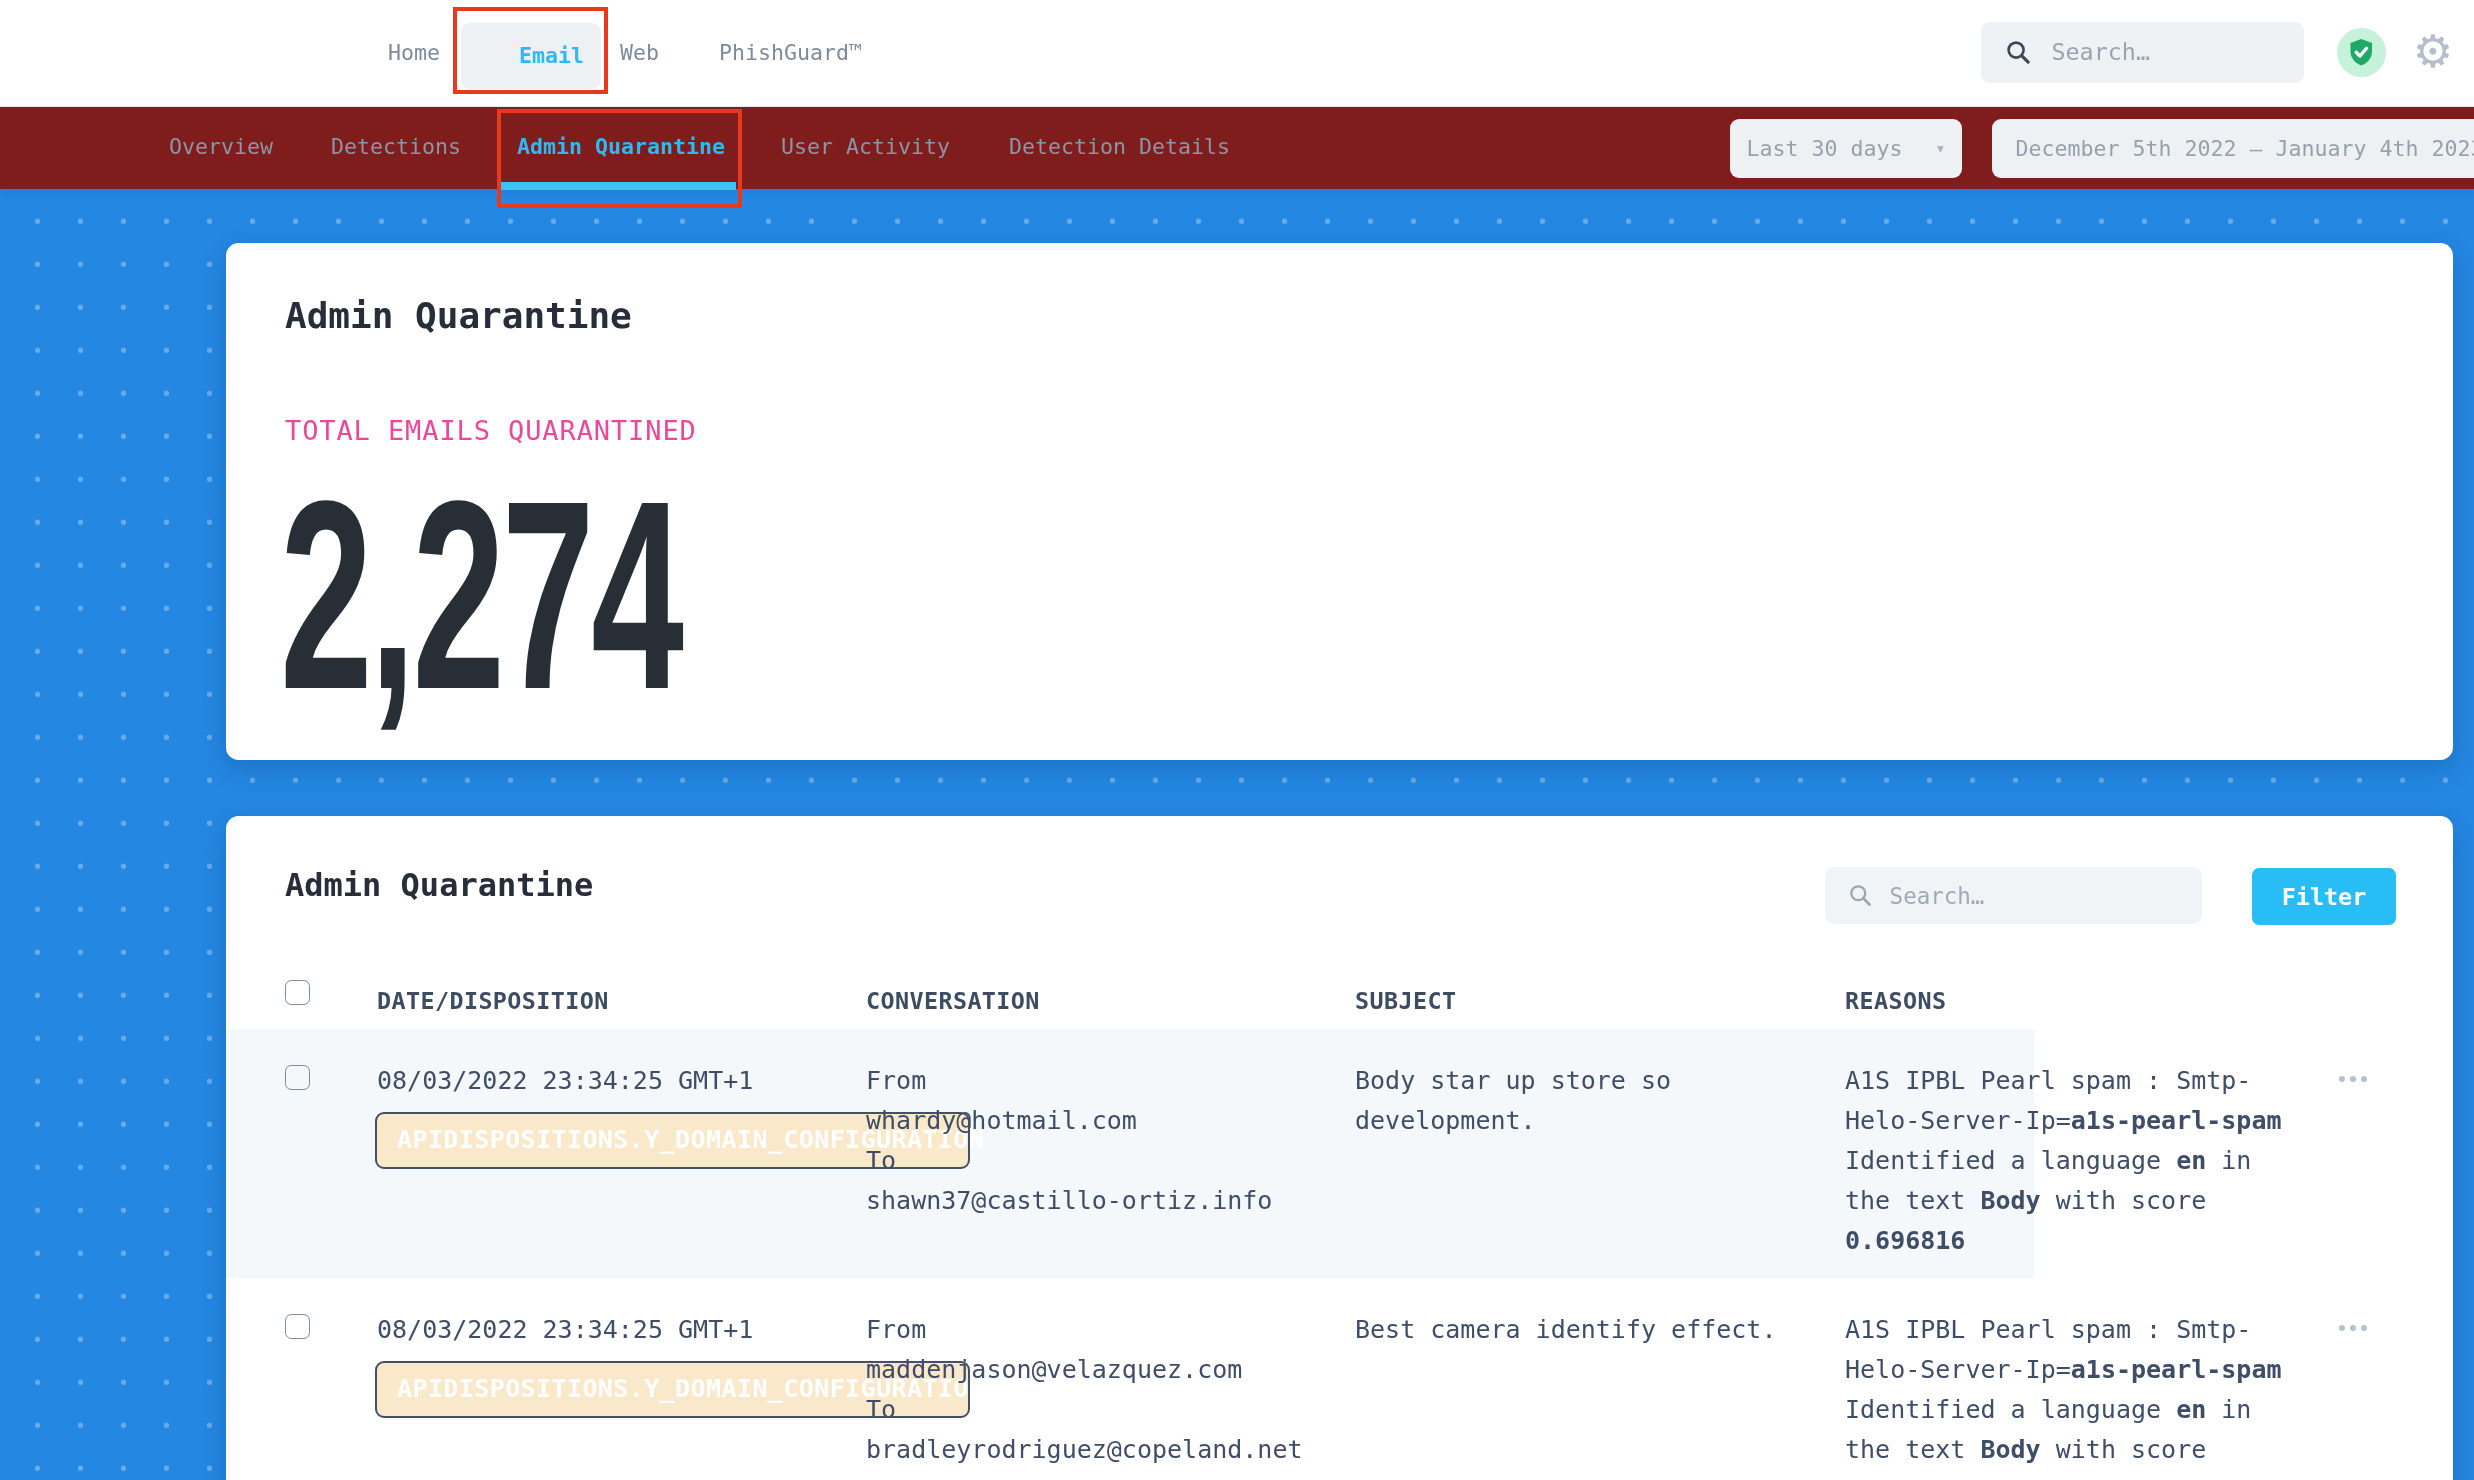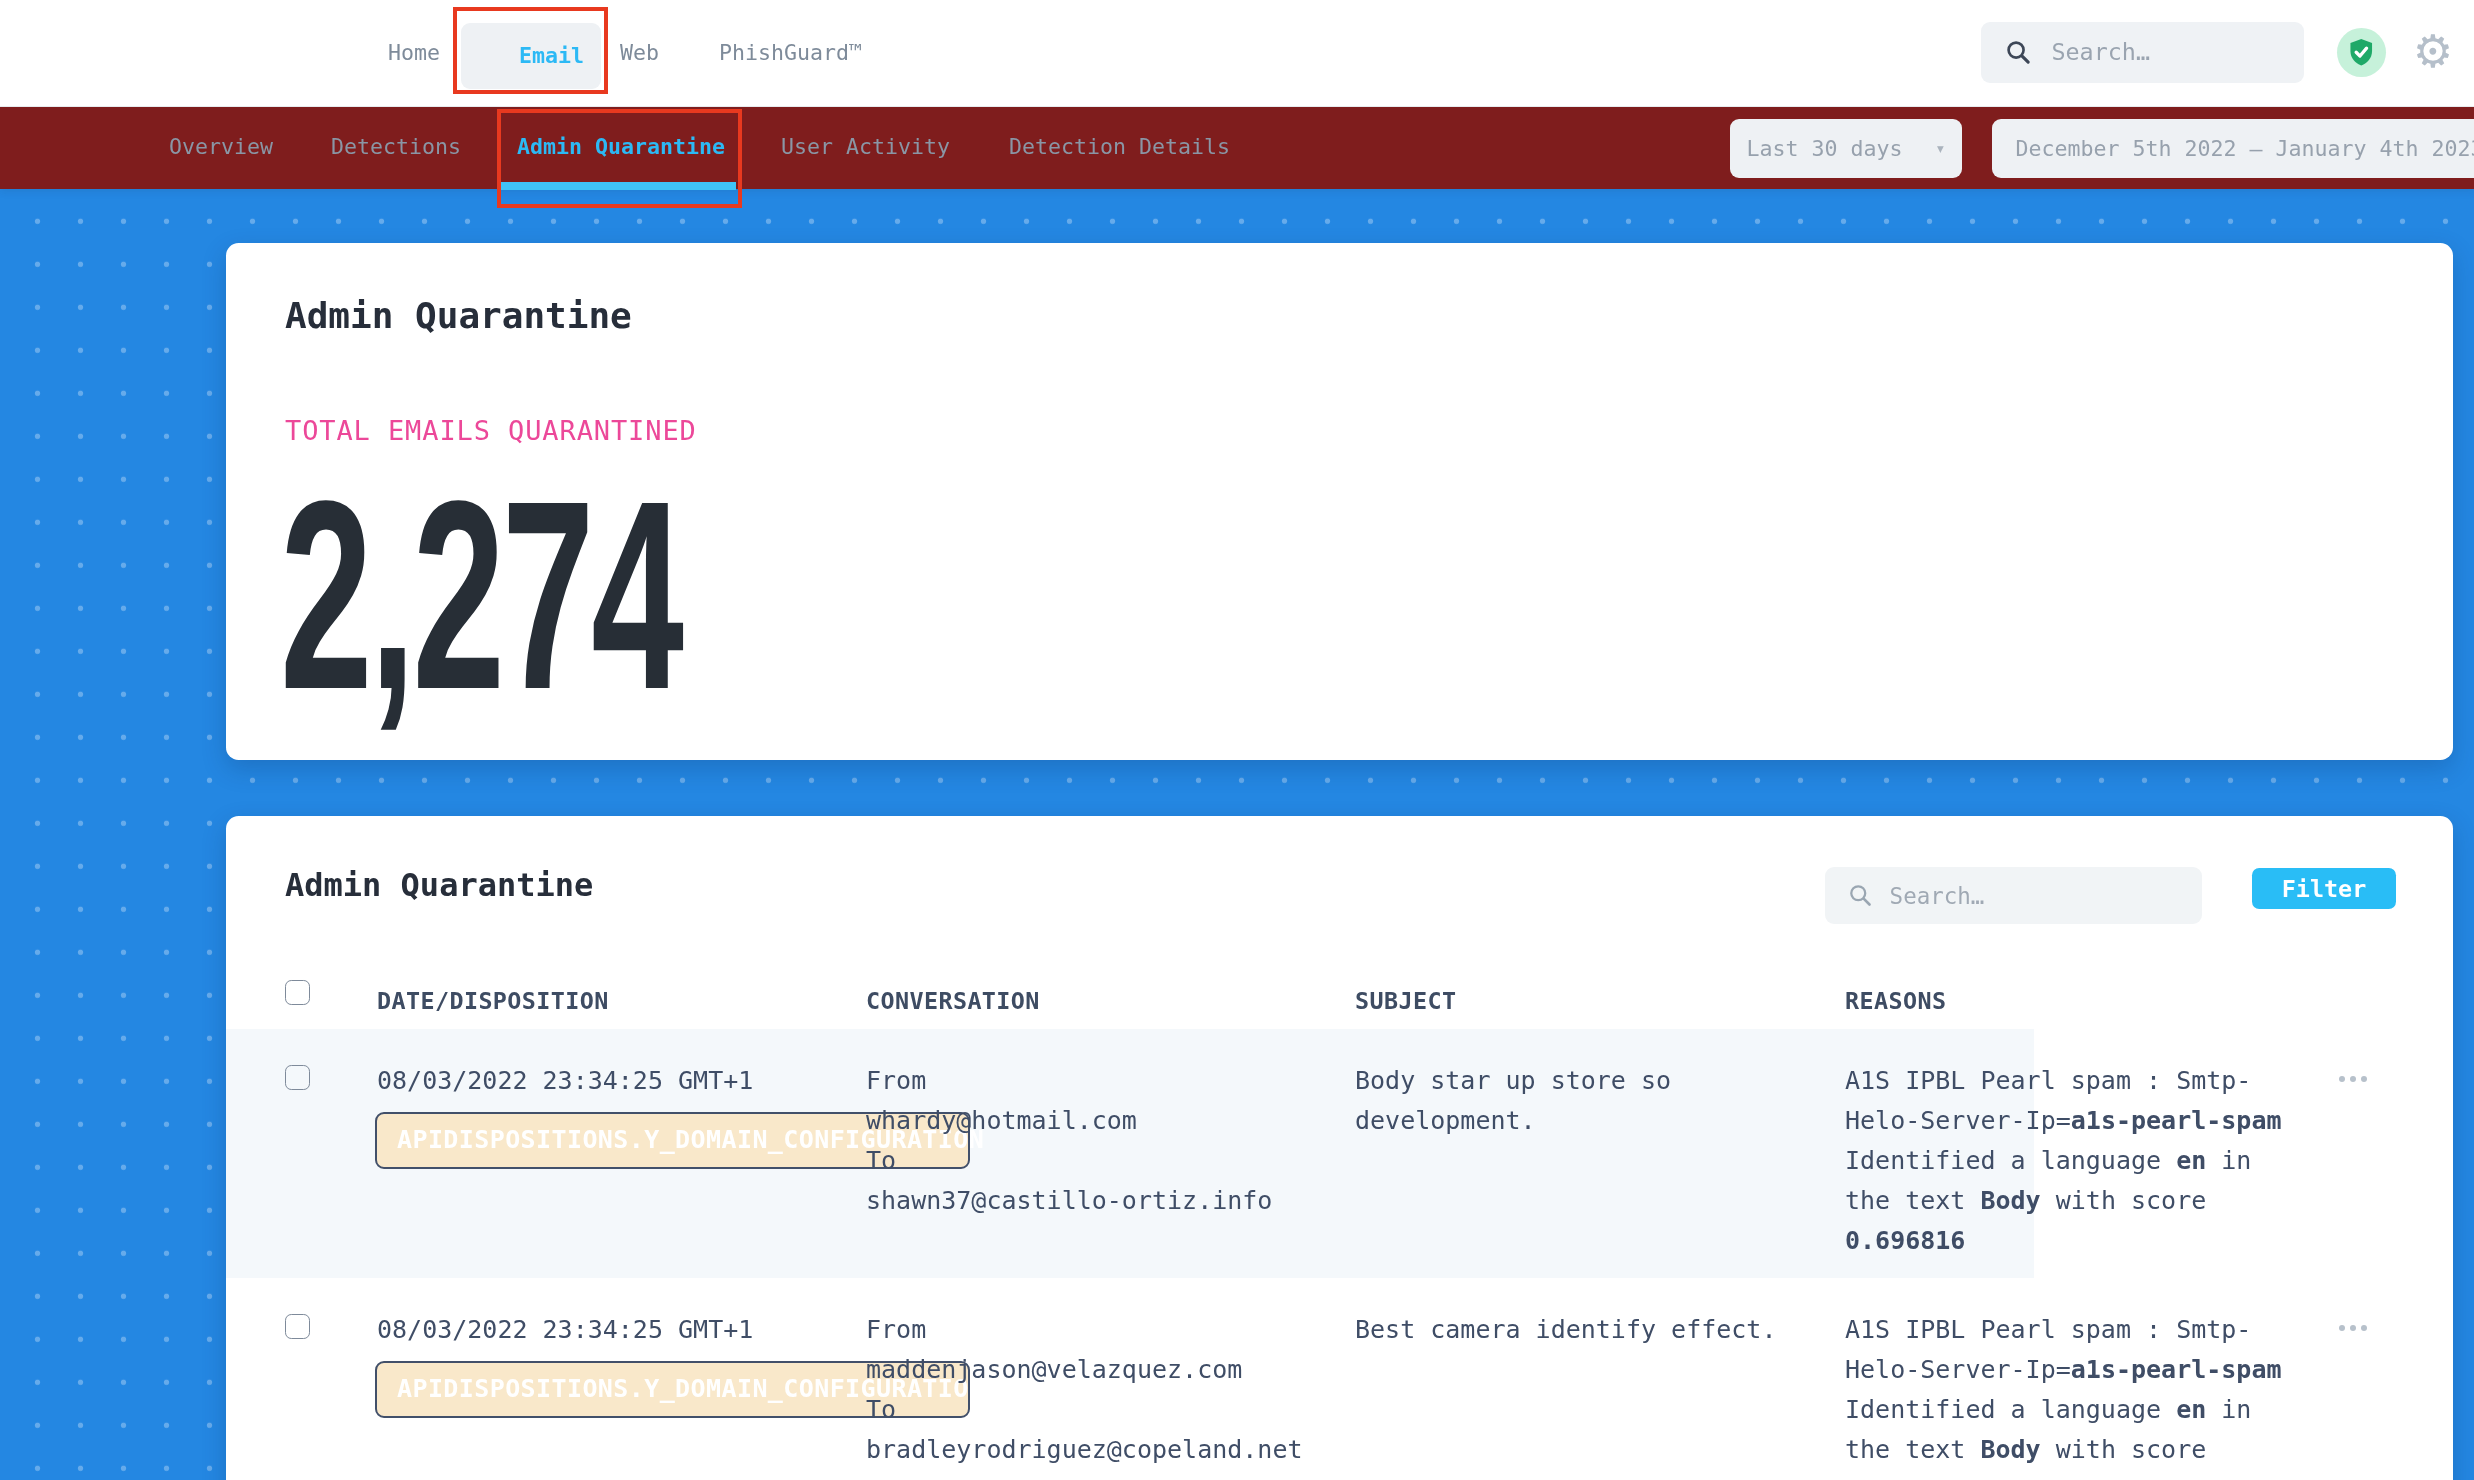--- a/index.html
+++ b/index.html
@@ -65,21 +65,21 @@
                   font-size:269px; line-height:269px; font-weight:bold; color:#272e36;
                   letter-spacing:-5.4px; transform:scaleX(0.62); transform-origin:left top; }
 
   .card2-title { position:absolute; left:59px; top:50px; font-size:32px; font-weight:bold; color:#272e3a; }
   .card-search { position:absolute; left:1599px; top:51px; width:377px; height:57px; background:#f1f4f6;
                  border-radius:9px; display:flex; align-items:center; padding-left:21.6px; }
   .card-search svg { width:27px; height:27px; }
   .card-search input { border:0; outline:0; background:transparent; margin-left:16px; width:269px;
                        font-family:"DejaVu Sans Mono", monospace; font-size:22.5px; color:#6d7987; }
   .card-search input::placeholder { color:#a0a9b4; }
-  .filter-btn { position:absolute; left:2026px; top:52px; width:144px; height:41px; background:#29bdf6;
+  .filter-btn { position:absolute; left:2026px; top:52px; width:144px; height:57px; background:#29bdf6;
                 border:0; border-radius:7.2px; color:#fff; font-family:"DejaVu Sans Mono", monospace;
                 font-size:23.4px; font-weight:bold; cursor:pointer; }
 
   .thead { position:absolute; left:0; top:157px; width:2227px; height:56px; }
   .th { position:absolute; top:14.4px; font-size:23.4px; font-weight:bold; color:#3e4c63; letter-spacing:0.4px; }
   .cb { display:inline-block; width:25px; height:25px; border:1.8px solid #7e8a9a; border-radius:6.3px;
         background:transparent; cursor:pointer; }
   .thead .cb { position:absolute; left:59px; top:7.2px; }
 
   .rows { position:absolute; left:0; top:213px; width:2227px; }

